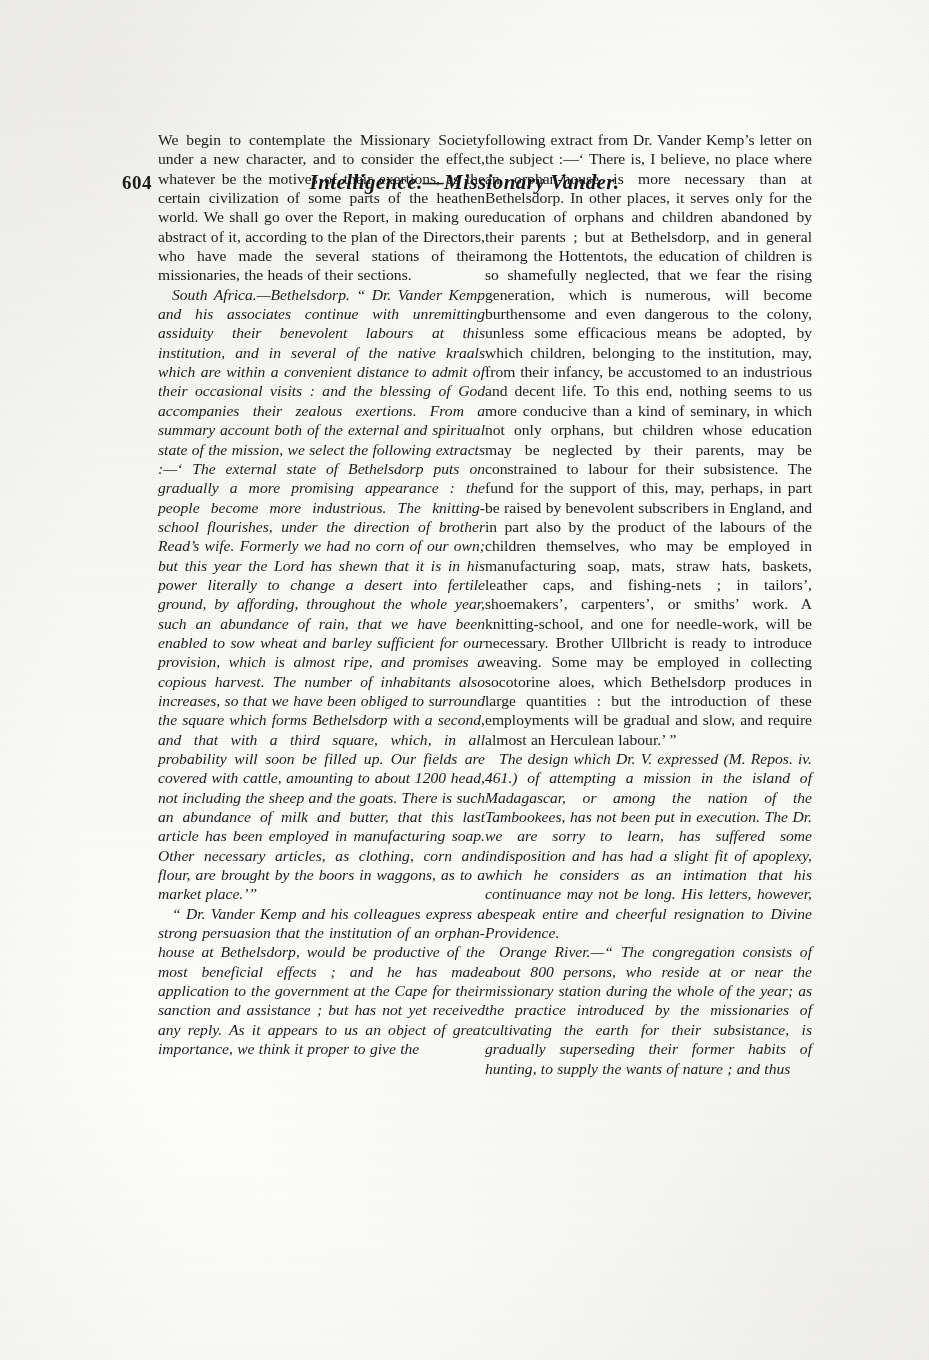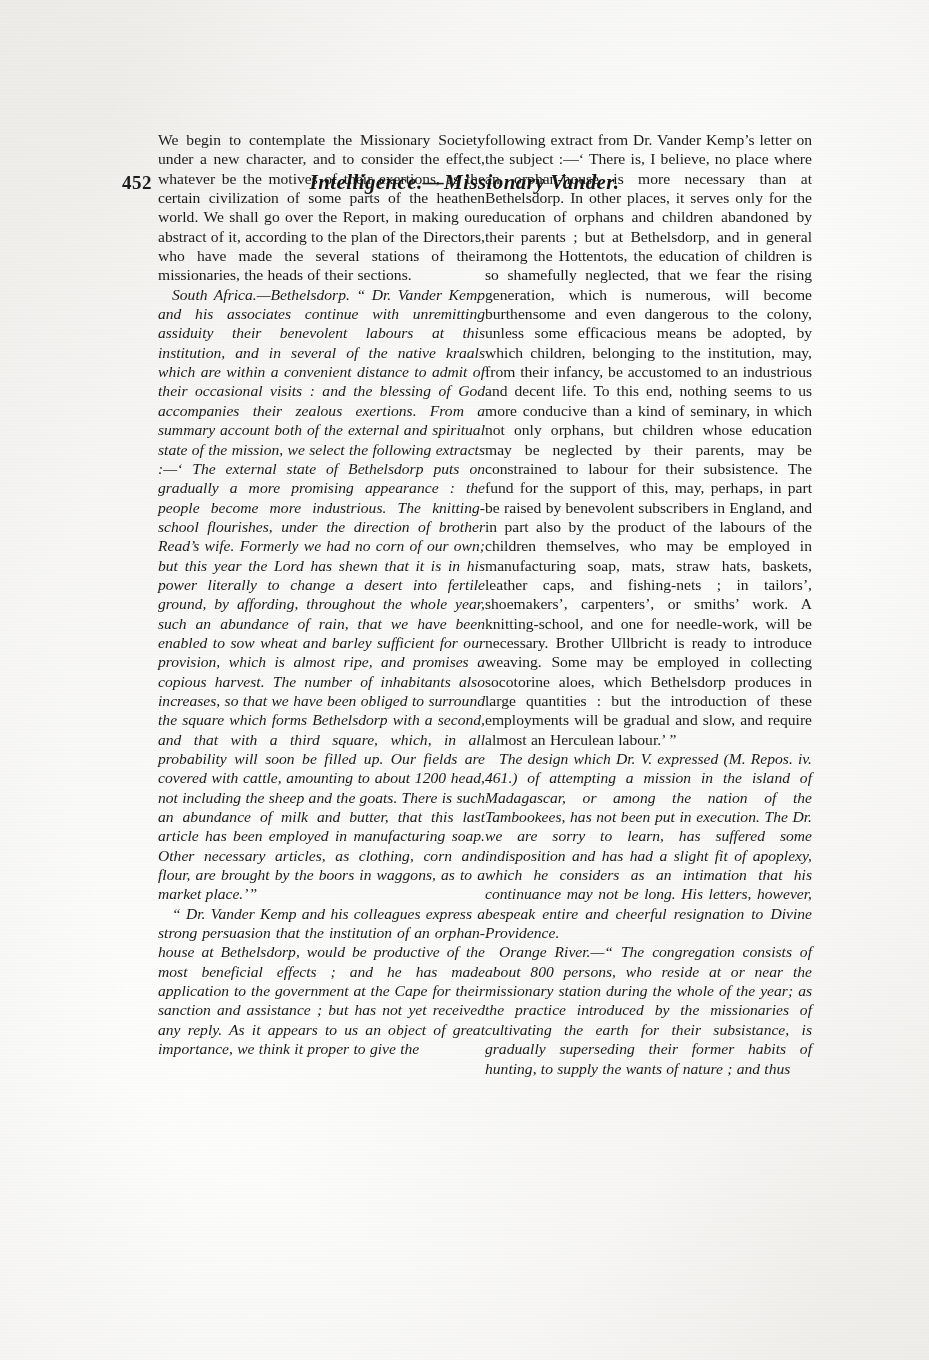--- a/index.html
+++ b/index.html
@@ -95,21 +95,21 @@
     background-image:
       repeating-linear-gradient(0deg, rgba(120,115,105,0.05) 0px, rgba(120,115,105,0.05) 1px, rgba(255,255,255,0) 1px, rgba(255,255,255,0) 3px);
   }
 </style>
 </head>
 <body>
 
 <div class="page">
 
   <div class="header">
-    <div class="folio">452</div>
+    <div class="folio">604</div>
     <div class="running-head">Intelligence.—Missionary Vander.</div>
   </div>
 
   <div class="columns">
 
     <div class="col">
       <p>We begin to contemplate the Missionary Society under a new character, and to consider the effect, whatever be the motives of their exertions, as the certain civilization of some parts of the heathen world. We shall go over the Report, in making our abstract of it, according to the plan of the Directors, who have made the several stations of their missionaries, the heads of their sections.</p>
       <p class="indent sc-lead">South Africa.—Bethelsdorp. “ Dr. Vander Kemp and his associates continue with unremitting assiduity their benevolent labours at this institution, and in several of the native kraals which are within a convenient distance to admit of their occasional visits : and the blessing of God accompanies their zealous exertions. From a summary account both of the external and spiritual state of the mission, we select the following extracts :—‘ The external state of Bethelsdorp puts on gradually a more promising appearance : the people become more industrious. The knitting-school flourishes, under the direction of brother Read’s wife. Formerly we had no corn of our own; but this year the Lord has shewn that it is in his power literally to change a desert into fertile ground, by affording, throughout the whole year, such an abundance of rain, that we have been enabled to sow wheat and barley sufficient for our provision, which is almost ripe, and promises a copious harvest. The number of inhabitants also increases, so that we have been obliged to surround the square which forms Bethelsdorp with a second, and that with a third square, which, in all probability will soon be filled up. Our fields are covered with cattle, amounting to about 1200 head, not including the sheep and the goats. There is such an abundance of milk and butter, that this last article has been employed in manufacturing soap. Other necessary articles, as clothing, corn and flour, are brought by the boors in waggons, as to a market place.’”</p>
       <p class="indent">“ Dr. Vander Kemp and his colleagues express a strong persuasion that the institution of an orphan-house at Bethelsdorp, would be productive of the most beneficial effects ; and he has made application to the government at the Cape for their sanction and assistance ; but has not yet received any reply. As it appears to us an object of great importance, we think it proper to give the</p>
     </div>

